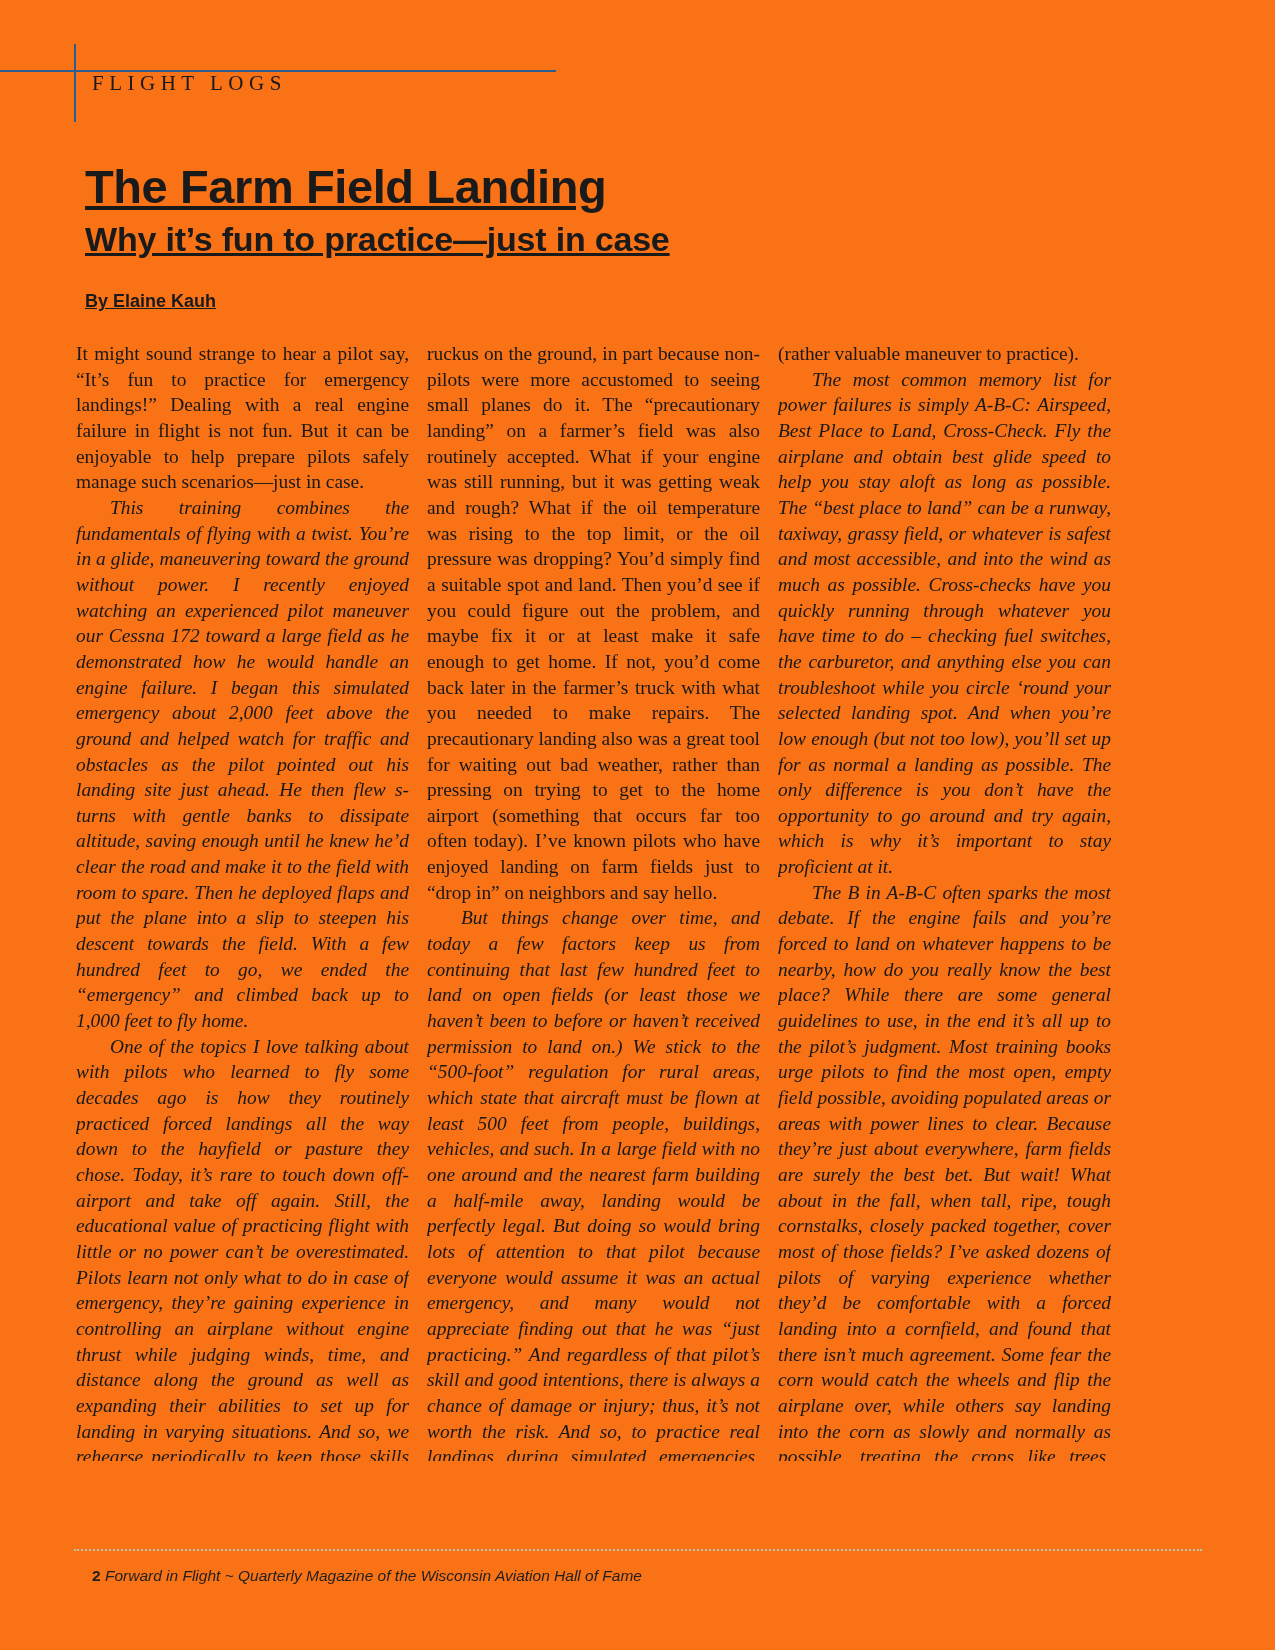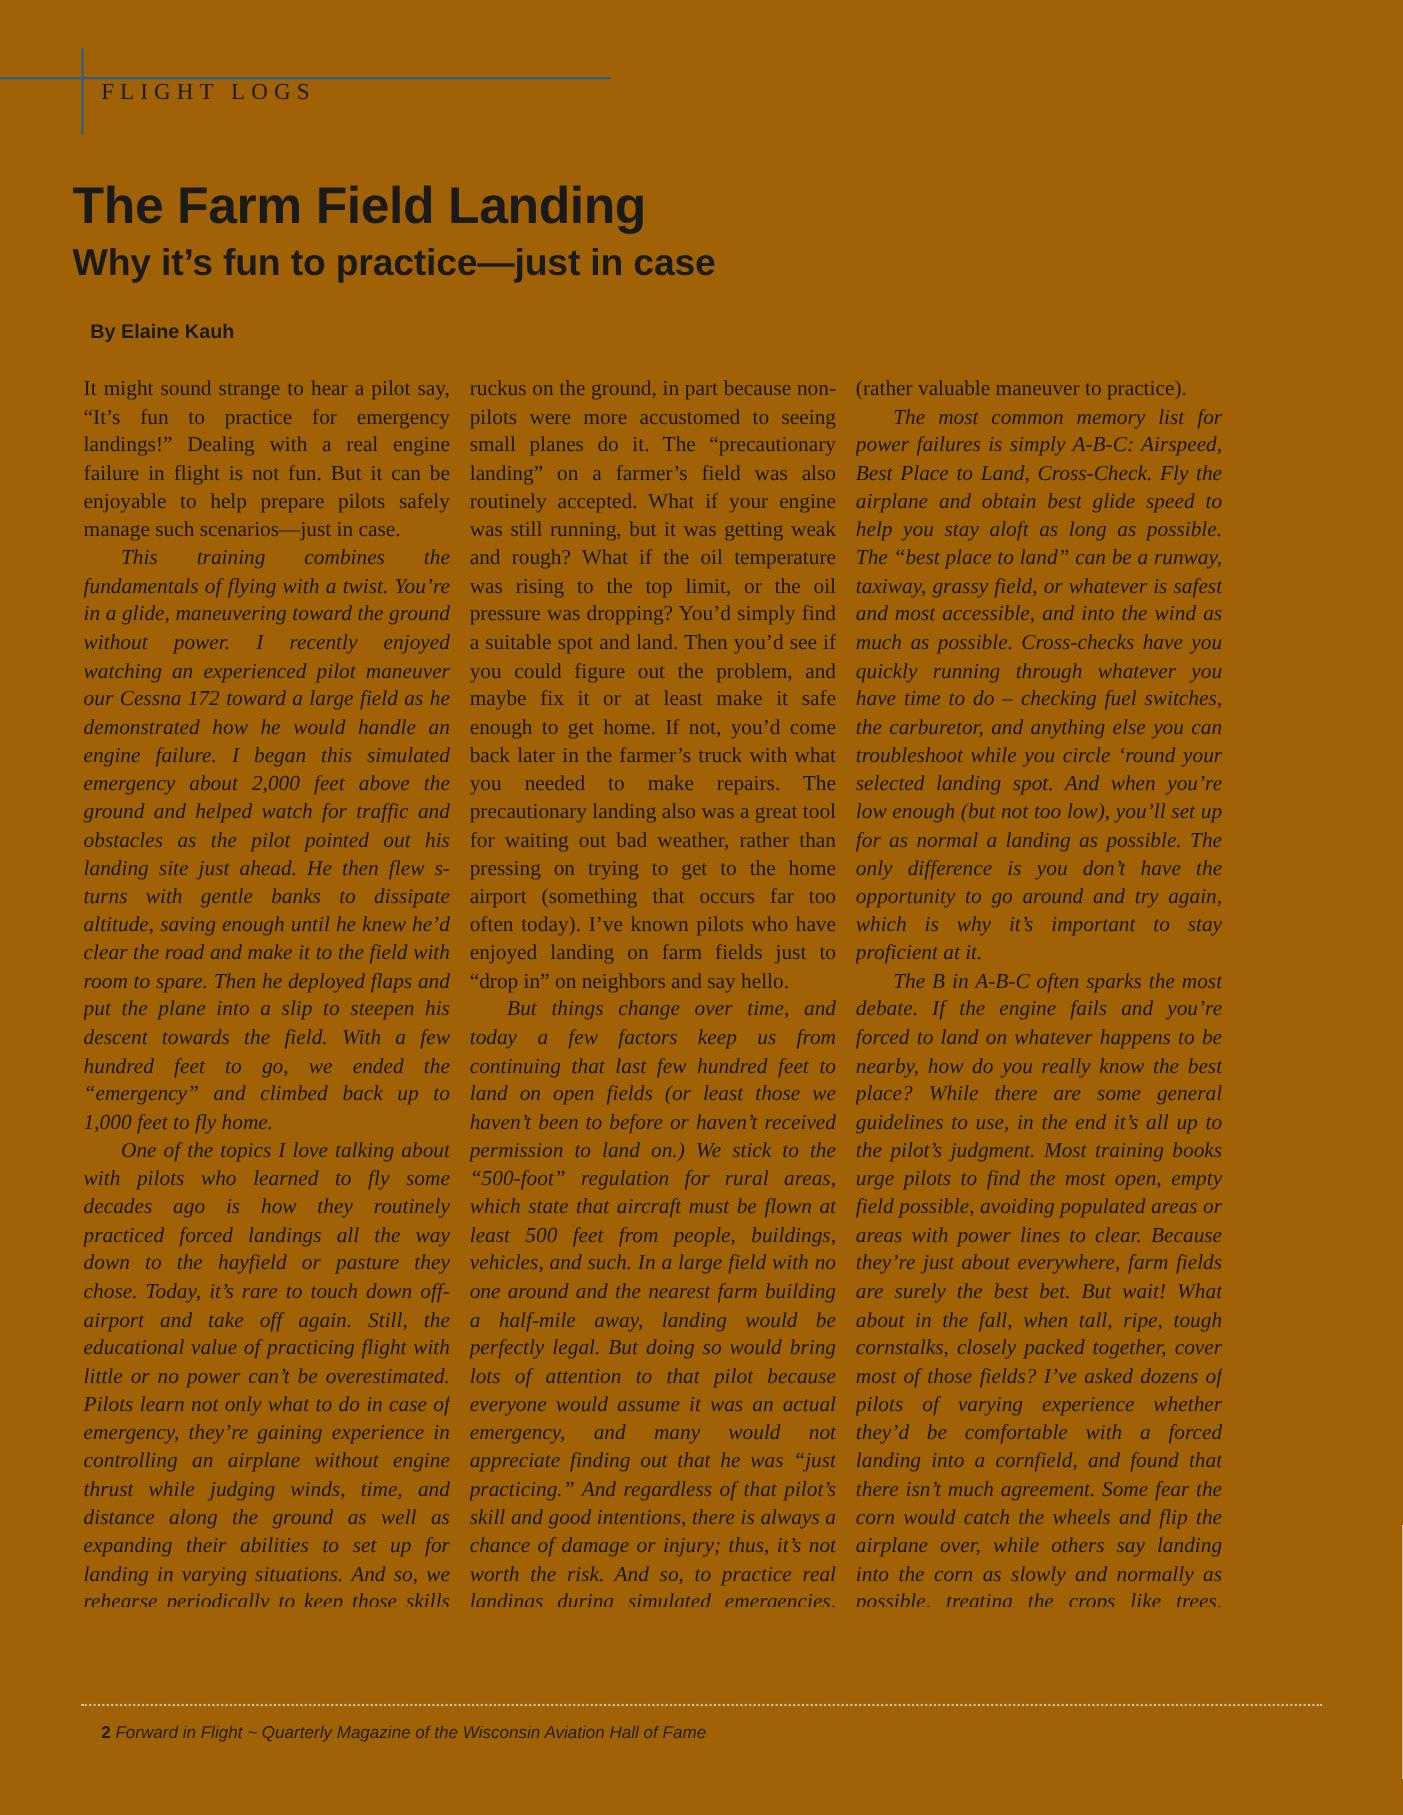--- a/index.html
+++ b/index.html
@@ -4,21 +4,21 @@
 <style>
   html, body {
     margin: 0;
     padding: 0;
     background: #ffffff;
   }
   .page {
     position: relative;
     width: 1275px;
     height: 1650px;
-    background: #a16207;
+    background: #f97316;
     box-sizing: border-box;
     overflow: hidden;
     font-family: "Liberation Serif", serif;
     color: #1a1a1a;
   }
 
   
   .header-rules {
     position: absolute;
     left: 0;
@@ -50,23 +50,24 @@
     font-family: "Liberation Serif", serif;
     font-size: 21px;
     letter-spacing: 5.5px;
     color: #1a1a1a;
     white-space: nowrap;
   }
 
   
   .title-block {
     position: absolute;
-    left: 66px;
+    left: 85px;
     top: 160px;
     width: 1100px;
+    text-decoration: underline;
   }
   .headline {
     font-family: "Liberation Sans", sans-serif;
     font-weight: bold;
     font-size: 47px;
     line-height: 54px;
     letter-spacing: -0.4px;
     color: #1a1a1a;
     margin: 0;
   }
@@ -78,21 +79,21 @@
     letter-spacing: -0.2px;
     color: #1a1a1a;
     margin: 6px 0 0 0;
   }
   .byline {
     font-family: "Liberation Sans", sans-serif;
     font-weight: bold;
     font-size: 18px;
     line-height: 22px;
     color: #1a1a1a;
-    margin: 32px 0 0 16px;
+    margin: 32px 0 0 0;
   }
 
   
   .columns {
     position: absolute;
     left: 76px;
     top: 341px;
     width: 1124px;
     height: 1120px;
     display: flex;

